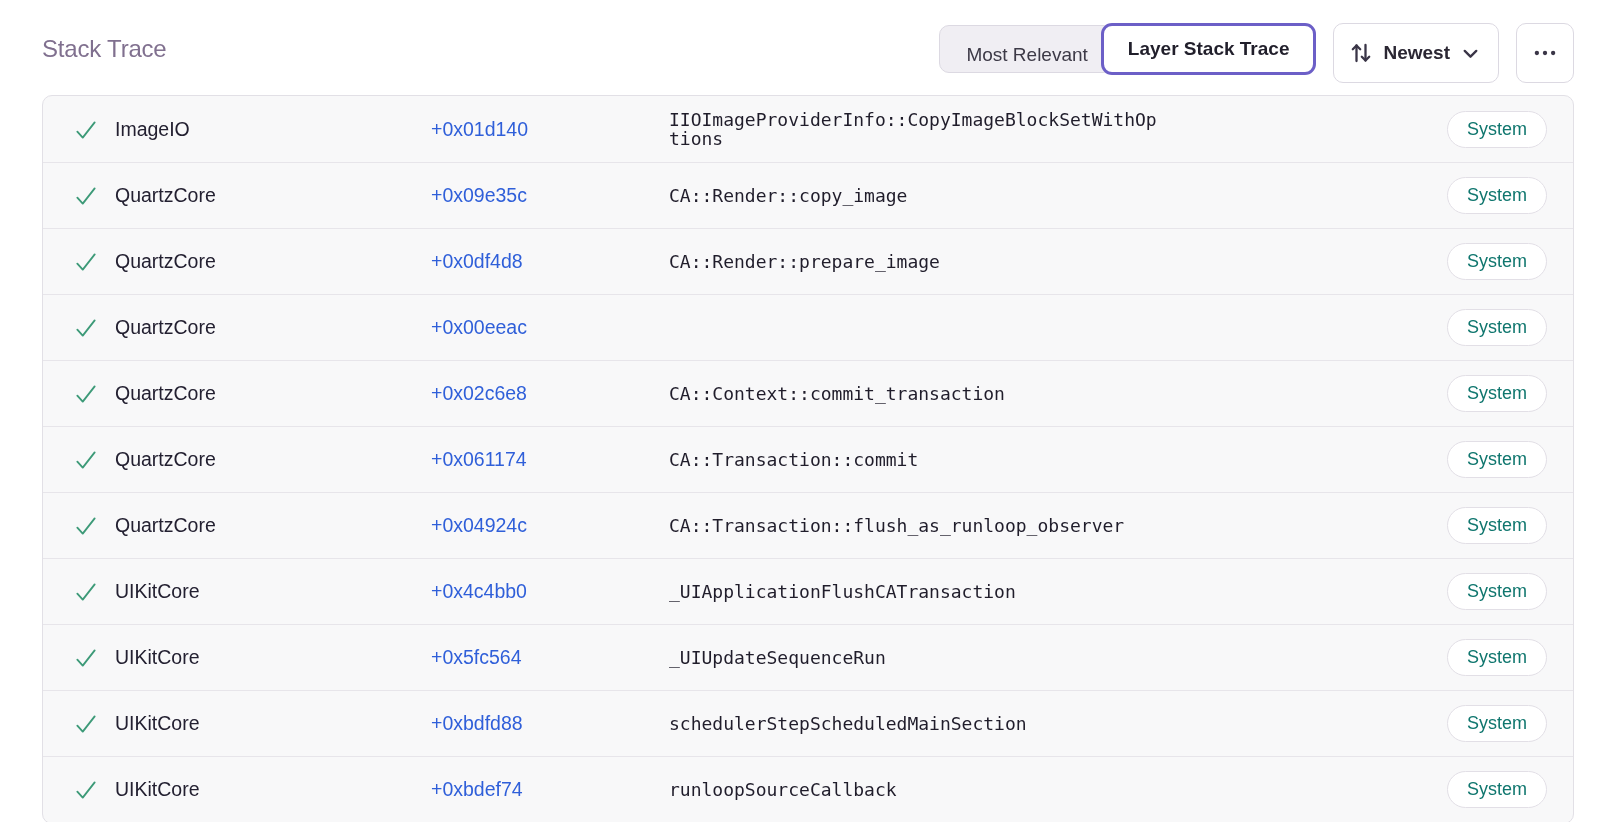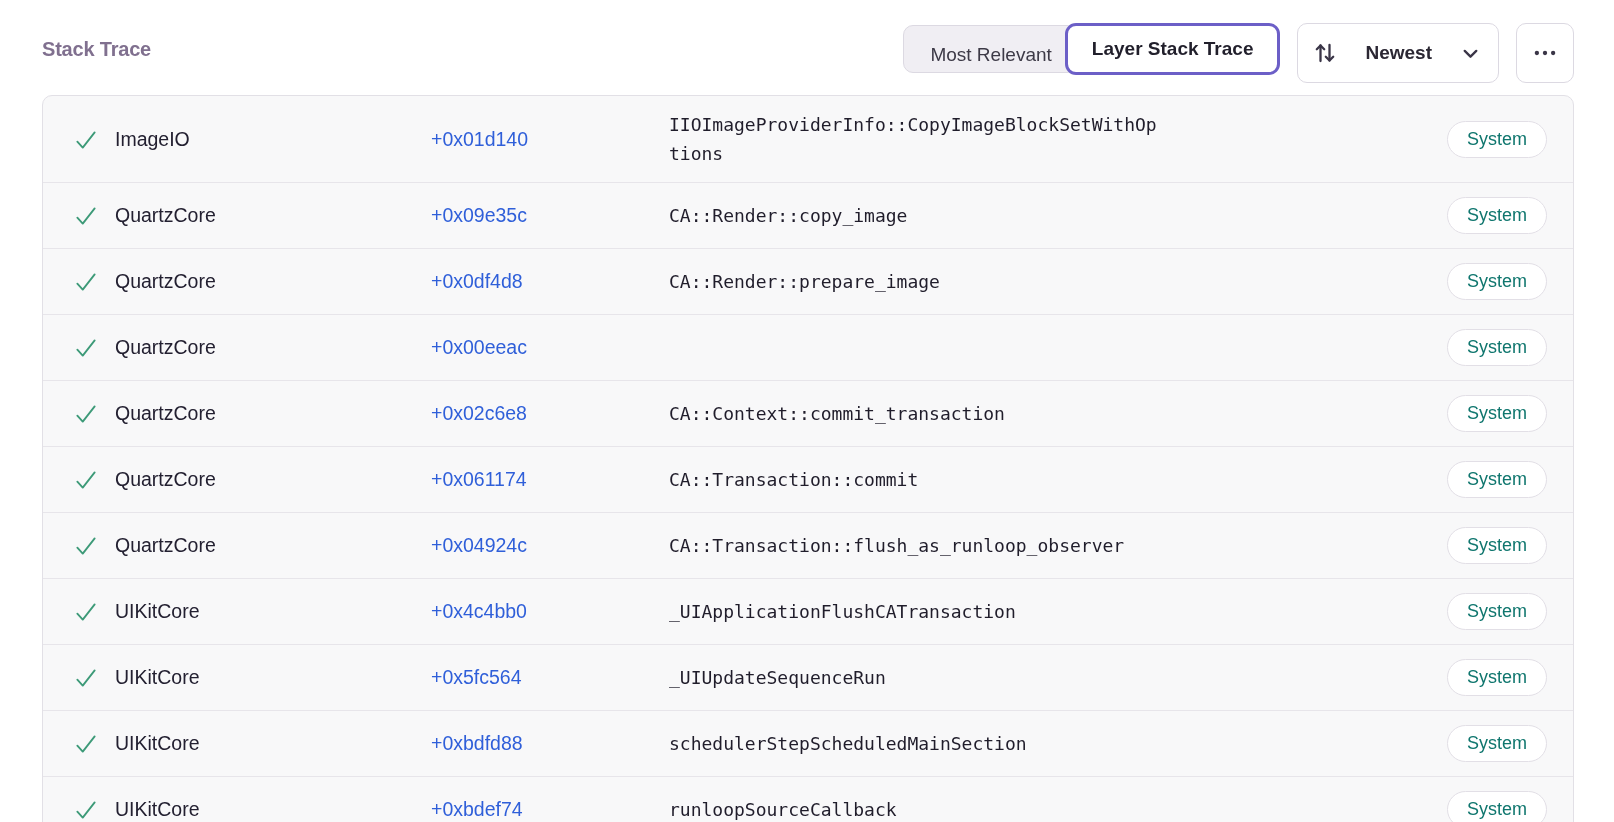--- a/index.html
+++ b/index.html
@@ -12,46 +12,46 @@
     --table-border:#e2e0e6;
     --divider:#e7e5ea;
     --row-bg:#f8f8f9;
     --seg-bg:#f0eef3;
   }
   *{margin:0;padding:0;box-sizing:border-box;}
   html,body{width:1614px;height:822px;overflow:hidden;background:#ffffff;
     font-family:"Liberation Sans", sans-serif;color:var(--text);}
   .header{display:flex;align-items:center;justify-content:space-between;
     margin:22px 40px 0 42px;height:54px;}
-  .page-title{font-size:20px;font-weight:bold;color:var(--title);letter-spacing:-0.2px;text-align:center;}
+  .page-title{font-size:24px;font-weight:normal;color:var(--title);letter-spacing:-0.2px;text-align:center;}
   .controls{display:flex;align-items:center;gap:17px;}
   .segmented{display:flex;align-items:center;}
   .seg{font-family:"Liberation Sans", sans-serif;font-size:19px;cursor:pointer;
     white-space:nowrap;color:#3d3a47;}
   .seg.inactive{height:48px;padding:12px 24px 0 26px;background:var(--seg-bg);
     border:1px solid var(--border);border-radius:10px;}
   .seg.active{height:52px;padding:0 24px;background:#ffffff;border:3px solid var(--accent);
     border-radius:11px;margin-left:-12px;font-weight:bold;color:#211f2b;position:relative;z-index:1;}
-  .btn{display:flex;align-items:center;gap:28px;height:60px;background:#ffffff;
+  .btn{display:flex;align-items:center;gap:10px;height:60px;background:#ffffff;
     border:1px solid var(--border);border-radius:10px;cursor:pointer;
     font-family:"Liberation Sans", sans-serif;margin-top:8px;}
   .btn.sort{padding:0 17px 0 15px;font-size:19px;font-weight:bold;color:#2b2733;}
   .btn.more{width:58px;justify-content:center;}
   .icon{display:inline-flex;flex:none;}
   .table{margin:19px 40px 0 42px;border:1px solid var(--table-border);border-radius:10px;
     overflow:hidden;background:var(--row-bg);}
   .row{display:flex;align-items:center;min-height:62px;padding:14px 26px 14px 30px;
     border-bottom:1px solid var(--divider);cursor:pointer;}
   .cell-check{flex:none;width:26px;height:26px;margin-top:1px;}
   .cell-module{flex:none;width:316px;margin-left:16px;font-size:19.5px;color:#232031;
     white-space:nowrap;overflow:hidden;}
   .cell-address{flex:none;width:238px;font-size:19.5px;color:var(--link);
     text-decoration:none;white-space:nowrap;}
   .cell-function{flex:none;width:490px;font-family:"DejaVu Sans Mono", monospace;
-    font-size:18px;line-height:29px;color:#201d2b;word-break:break-all;}
+    font-size:18px;line-height:19px;color:#201d2b;word-break:break-all;}
   .cell-badge{flex:none;margin-left:auto;display:inline-flex;align-items:center;
     height:37px;padding:0 19px;background:#ffffff;border:1px solid #e2dfe6;
     border-radius:19px;font-size:18px;color:#0f766e;white-space:nowrap;}
 </style>
 </head>
 <body>
 
 <div class="header">
   <div class="page-title">Stack Trace</div>
   <div class="controls">

